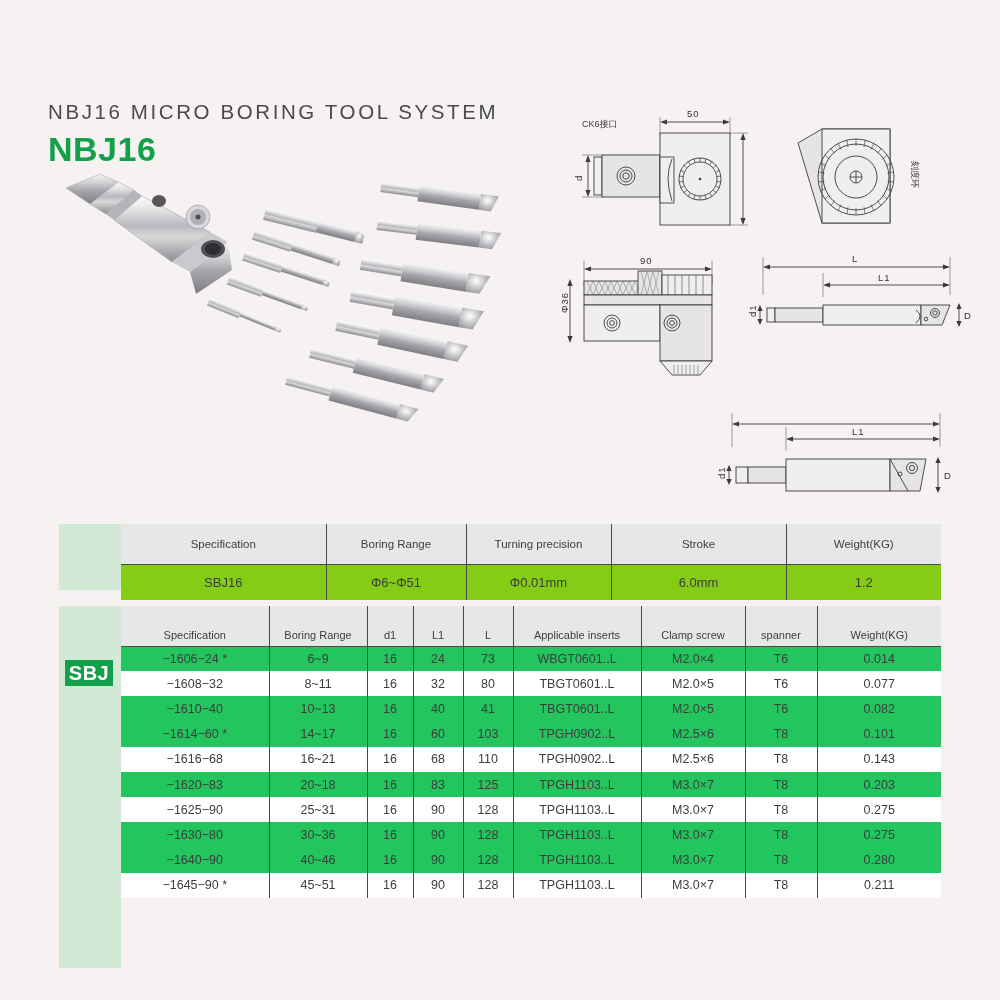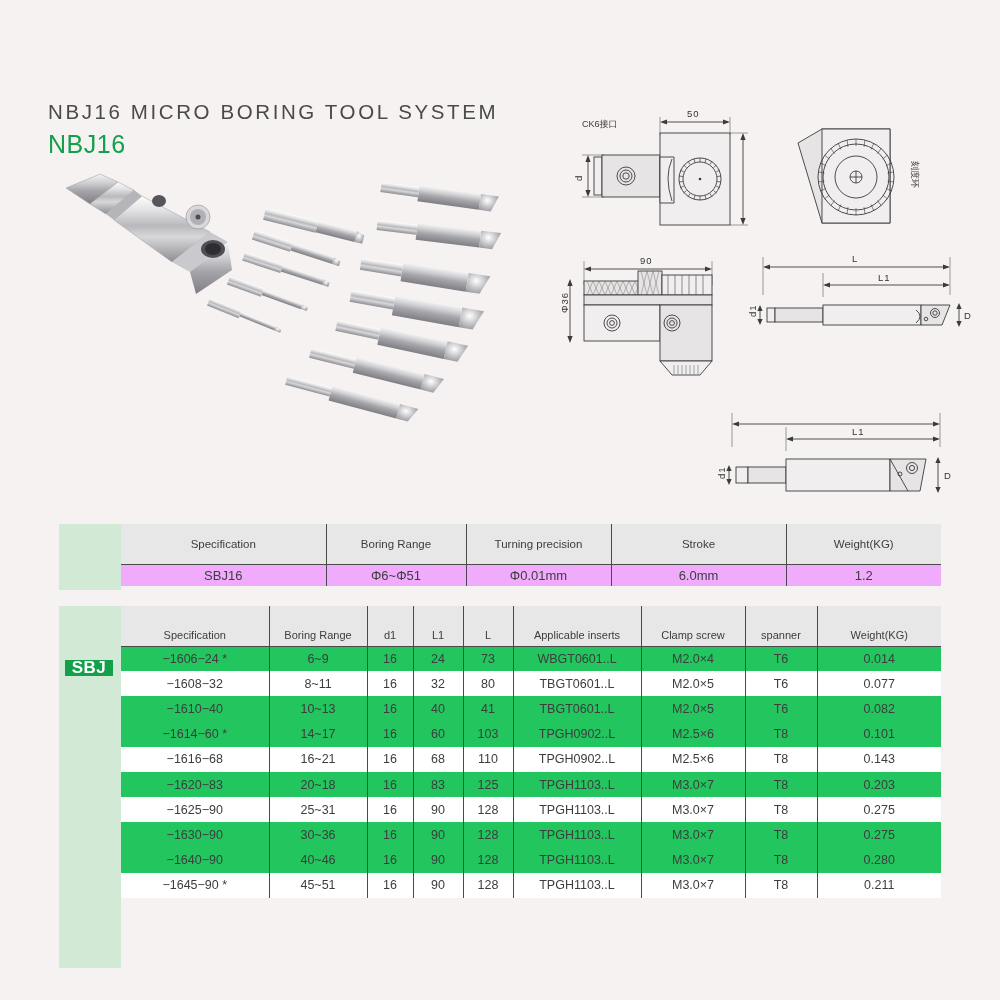--- a/index.html
+++ b/index.html
@@ -13,21 +13,21 @@
     color:#3a3a3a;
   }
 
   
   #title-block { position:absolute; left:48px; top:100px; }
   #main-title {
     font-size:20.5px; letter-spacing:2.6px; color:#4a4a4a;
     font-weight:400; white-space:nowrap;
   }
   #sub-title {
-    font-size:25px; color:#12a04a; font-weight:400;
+    font-size:34px; color:#12a04a; font-weight:700;
     letter-spacing:0.5px; margin-top:6px;
   }
 
   
   #product-photo {
     position:absolute; left:60px; top:160px;
     width:470px; height:290px;
   }
 
   
@@ -42,36 +42,36 @@
   
   #table-area { position:absolute; left:59px; top:524px; width:882px; }
 
   .railcol {
     position:absolute; left:0; width:62px; background:#d2e9d6;
   }
   #rail-top { top:0; height:66px; }
   #rail-bot { top:82px; height:362px; }
   #sbj-badge {
     position:absolute; left:6px; top:136px;
-    width:48px; height:16px; background:#12a04a;
-    color:#fff; font-size:17px; font-weight:bold;
+    width:48px; height:26px; background:#12a04a;
+    color:#fff; font-size:20px; font-weight:bold;
     display:flex; align-items:center; justify-content:center;
     letter-spacing:.5px;
   }
 
   table { border-collapse:collapse; table-layout:fixed; }
 
   
   #summary-table { position:absolute; left:62px; top:0; width:820px; }
   #summary-table th, #summary-table td {
     text-align:center; vertical-align:middle;
     font-size:11.5px; color:#3d3d3d;
   }
   #summary-table th { background:#e7e7e7; height:40px; font-weight:400; }
-  #summary-table td { background:#f0abfc; height:22px; font-size:13px; }
+  #summary-table td { background:#84cc16; height:36px; font-size:13px; }
   #summary-table th + th, #summary-table td + td { border-left:1.6px solid #4a4a4a; }
   #summary-table thead tr { border-bottom:1.8px solid #4a4a4a; }
 
   
   #main-table { position:absolute; left:62px; top:82px; width:820px; }
   #main-table th {
     background:#e7e7e7; height:40px; font-weight:400;
     font-size:11px; color:#3d3d3d; text-align:center; vertical-align:bottom;
     padding-bottom:5px;
   }
@@ -581,21 +581,21 @@
           <td>25~31</td>
           <td>16</td>
           <td>90</td>
           <td>128</td>
           <td>TPGH1103..L</td>
           <td>M3.0×7</td>
           <td>T8</td>
           <td>0.275</td>
         </tr>
         <tr class="alt">
-          <td>−1630−90</td>
+          <td>−1630−80</td>
           <td>30~36</td>
           <td>16</td>
           <td>90</td>
           <td>128</td>
           <td>TPGH1103..L</td>
           <td>M3.0×7</td>
           <td>T8</td>
           <td>0.275</td>
         </tr>
         <tr class="alt">

